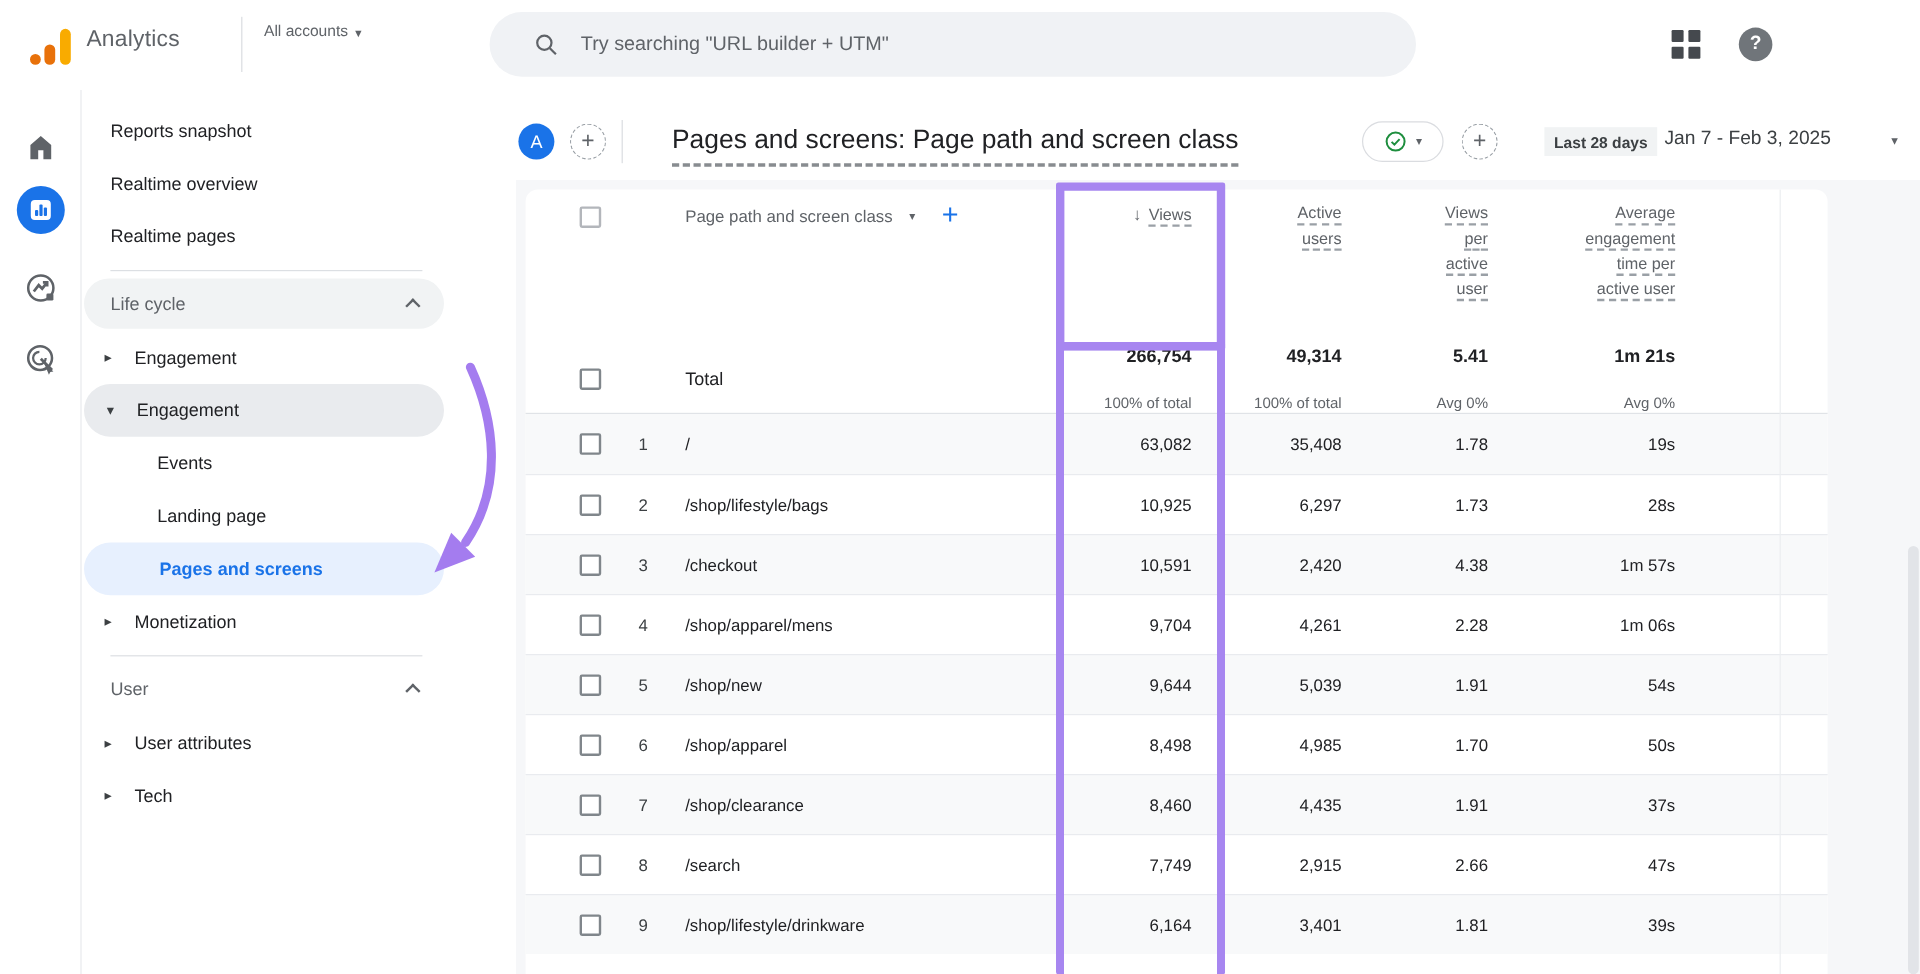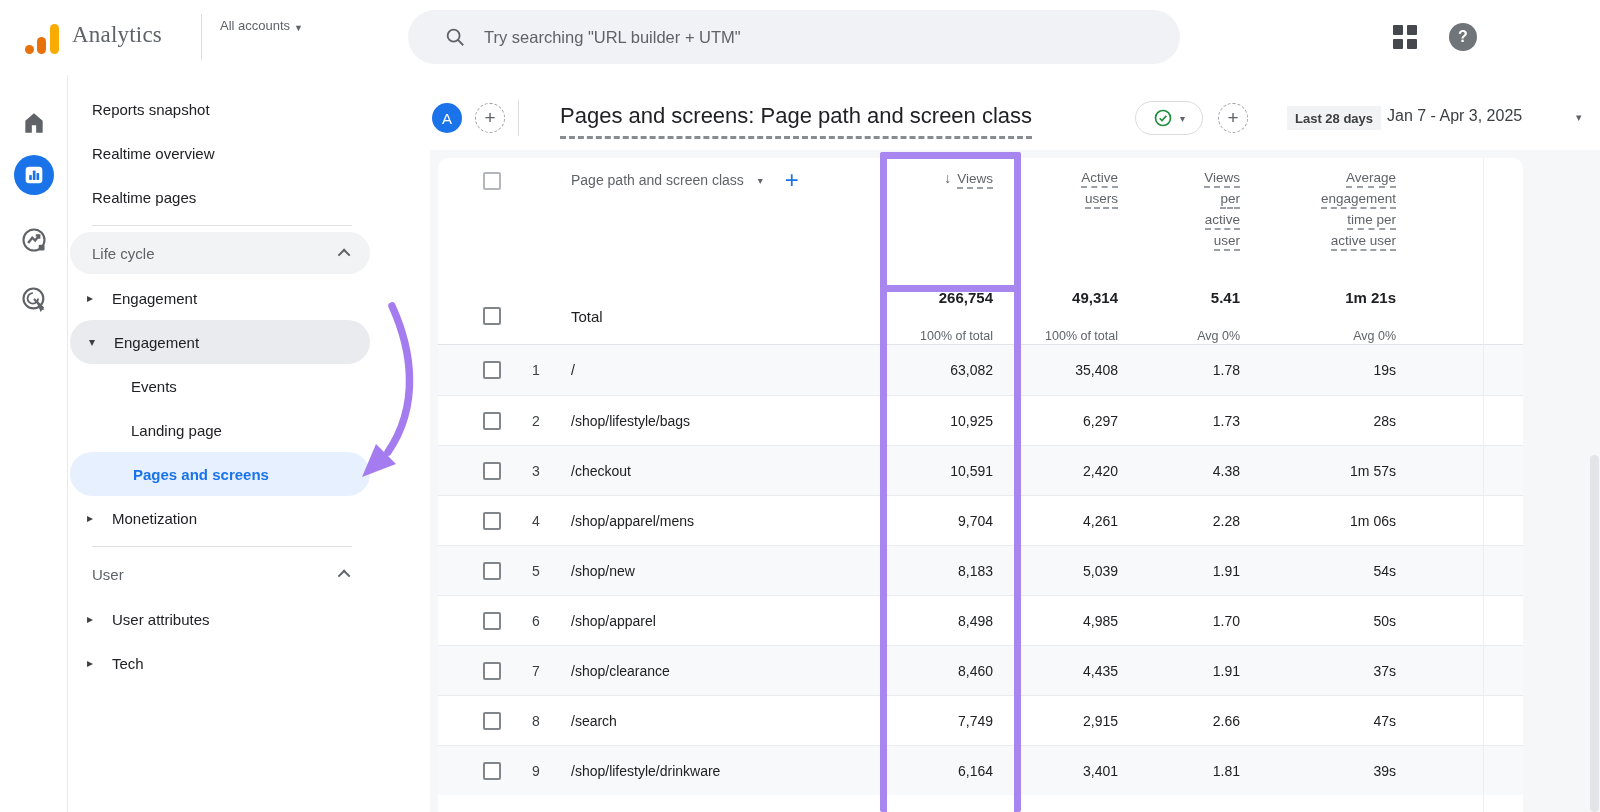--- a/index.html
+++ b/index.html
@@ -5,21 +5,21 @@
   * { margin:0; padding:0; box-sizing:border-box; }
   html,body { width:1600px; height:812px; overflow:hidden; background:#fff;
     font-family:"Liberation Sans", sans-serif; color:#202124; }
 
   
   .topbar { position:absolute; left:0; top:0; width:1600px; height:75px; background:#fff; z-index:5; }
   .ga-logo { position:absolute; left:25px; top:18px; width:34px; height:36px; }
   .ga-bar-tall { position:absolute; right:0; bottom:0; width:9px; height:30px; border-radius:5px; background:#f9ab00; }
   .ga-bar-mid  { position:absolute; left:12px; bottom:0; width:9px; height:17px; border-radius:5px; background:#e8710a; }
   .ga-dot     { position:absolute; left:0; bottom:0; width:9px; height:9px; border-radius:50%; background:#e8710a; }
-  .brand { position:absolute; left:72px; top:22px; font-size:23px; color:#5f6368; letter-spacing:.2px;font-family:Liberation Serif, serif; }
+  .brand { position:absolute; left:72px; top:22px; font-size:19px; color:#5f6368; letter-spacing:.2px; }
   .tb-divider { position:absolute; left:201px; top:14px; width:1px; height:46px; background:#dadce0; }
   .acct { position:absolute; left:220px; top:18px; display:flex; align-items:flex-start; cursor:pointer; }
   .acct-label { font-size:13px; color:#5f6368; }
   .acct-caret { font-size:9px; color:#5f6368; margin:5px 0 0 4px; }
   .searchbar { position:absolute; left:408px; top:10px; width:772px; height:54px; background:#f0f2f5;
     border-radius:27px; display:flex; align-items:center; padding:0 20px; }
   .search-glyph { width:22px; height:22px; margin:0 18px 0 16px; flex:none; }
   .searchbar input { border:0; outline:0; background:transparent; font-size:16.5px; color:#3c4043; width:600px;
     font-family:"Liberation Sans", sans-serif; }
   .searchbar input::placeholder { color:#5f6368; opacity:1; }
@@ -231,21 +231,21 @@
   <div class="rtitle">Pages and screens: Page path and screen class</div>
   <div class="check-pill">
     <svg width="20" height="20" viewBox="0 0 24 24" fill="none" stroke="#1e8e3e" stroke-width="2">
       <circle cx="12" cy="12" r="9"></circle>
         <path d="M8 12.3 10.8 15 16 9.5"></path>
     </svg>
     <span class="caret-sm">▾</span>
   </div>
   <div class="dash-plus" style="left:788px; top:28px;">+</div>
   <div class="date-chip">Last 28 days</div>
-  <div class="date-range">Jan 7 - Apr 3, 2025</div>
+  <div class="date-range">Jan 7 - Feb 3, 2025</div>
   <div class="date-caret">▾</div>
 </div>
 
 <div class="main-bg">
   <div class="card">
     <div class="col-divider"></div>
 
     <div class="grid-row thead">
       <div style="margin-top:2px;">
           <div class="cbx lite"></div>
@@ -349,21 +349,21 @@
     <div class="cell-metric">2.28</div>
     <div class="cell-metric">1m 06s</div>
   </div>
 
   <div class="grid-row trow odd">
     <div>
             <div class="cbx"></div>
           </div>
     <div class="cell-num">5</div>
     <div class="cell-path">/shop/new</div>
-    <div class="cell-metric">8,183</div>
+    <div class="cell-metric">9,644</div>
     <div class="cell-metric">5,039</div>
     <div class="cell-metric">1.91</div>
     <div class="cell-metric">54s</div>
   </div>
 
   <div class="grid-row trow">
     <div>
             <div class="cbx"></div>
           </div>
     <div class="cell-num">6</div>

